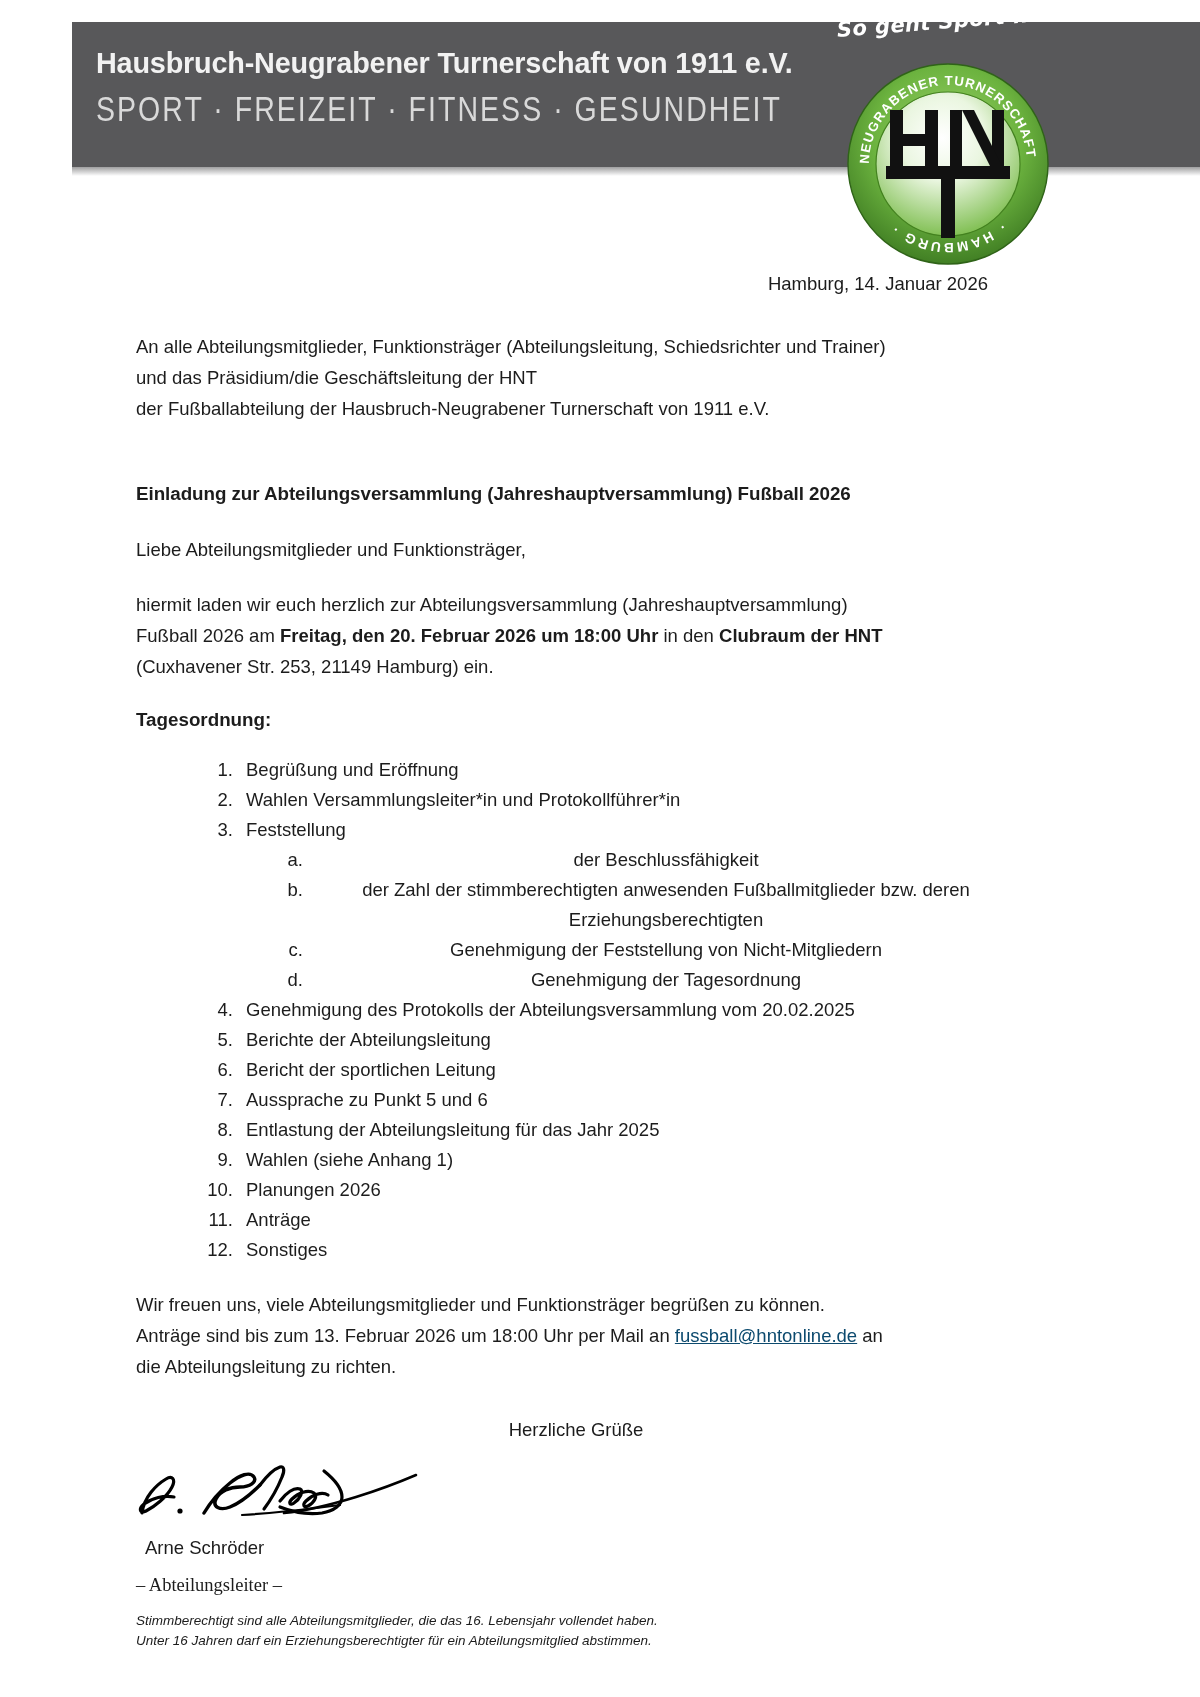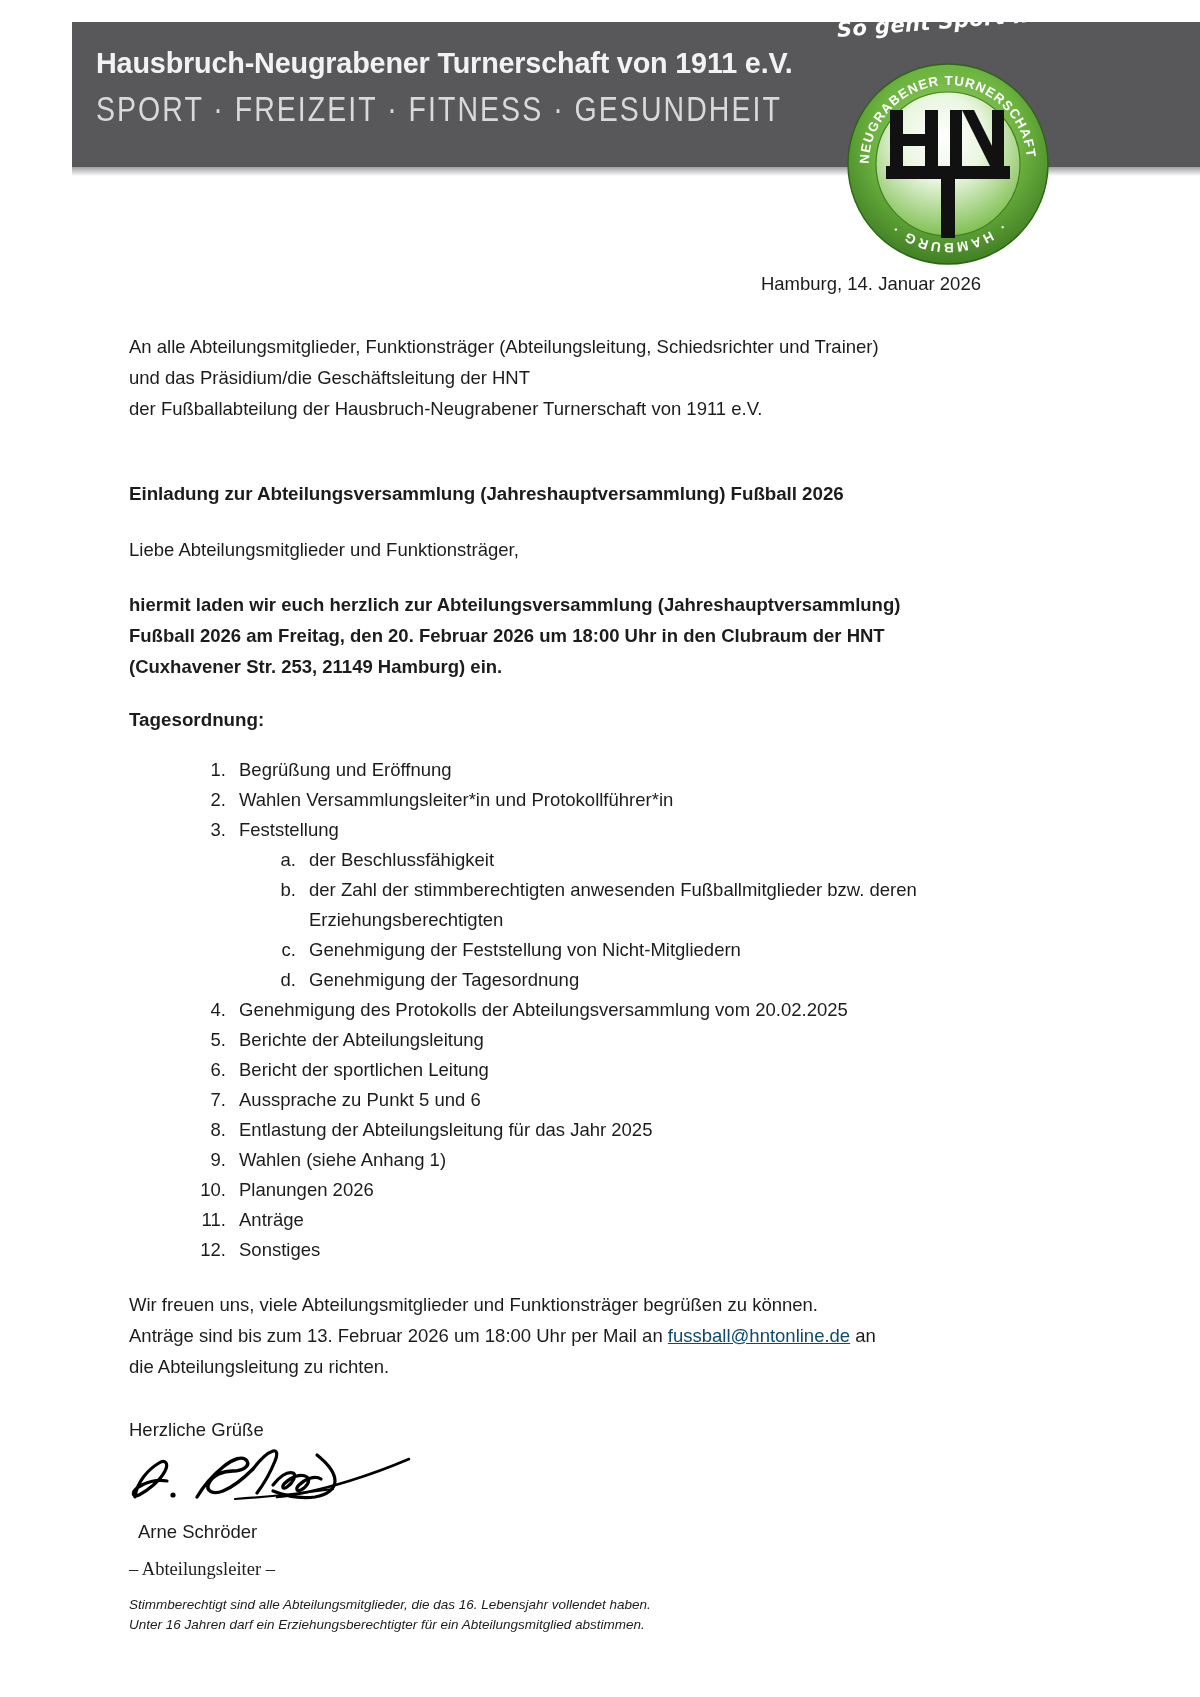--- a/index.html
+++ b/index.html
@@ -84,21 +84,21 @@
     left: 846px;
     top: 62px;
     width: 204px;
     height: 204px;
   }
   .logo-wrap svg { display: block; }
 
   
   .doc-body {
     position: absolute;
-    left: 129px;
+    left: 136px;
     top: 268px;
     width: 880px;
     font-size: 18.5px;
     line-height: 31px;
     color: #1c1c1c;
   }
   .date-line {
     text-align: right;
     margin: 0 0 32px 0;
     padding-right: 28px;
@@ -110,21 +110,21 @@
   h1.subject {
     font-size: 18.8px;
     font-weight: bold;
     margin: 0 0 26px 0;
     line-height: 28px;
     letter-spacing: -0.05px;
   }
   p.para {
     margin: 0 0 24px 0;
   }
-  p.para.tight { margin-bottom: 22px; font-weight: bold; }
+  p.para.tight { margin-bottom: 22px; }
 
   .section-title {
     font-weight: bold;
     font-size: 18.8px;
     margin: 0 0 20px 0;
   }
 
   ol.agenda {
     margin: 0 0 0 0;
     padding-left: 58px;
@@ -137,29 +137,30 @@
     margin-left: 44px;
   }
   ol.sub {
     list-style-type: lower-alpha;
     padding-left: 62px;
     margin: 0;
   }
   ol.sub > li {
     padding-left: 8px;
     line-height: 30px;
+    text-align: center;
   }
 
   p.closing { margin: 24px 0 0 0; }
   a.mail {
     color: #0c4a6e;
     text-decoration: underline;
   }
 
-  .greet { margin: 32px 0 0 0; }
+  .greet { margin: 32px 0 16px 0; text-align: center; }
 
   .sign-wrap {
     position: relative;
     height: 68px;
     margin-top: -4px;
   }
   .sign-wrap svg { position: absolute; left: -2px; top: 0; }
 
   .signer { margin: 9px; line-height: 28px; }
   .role { margin: 2px 0 0 0; line-height: 28px; font-family: Liberation Serif, serif; }

